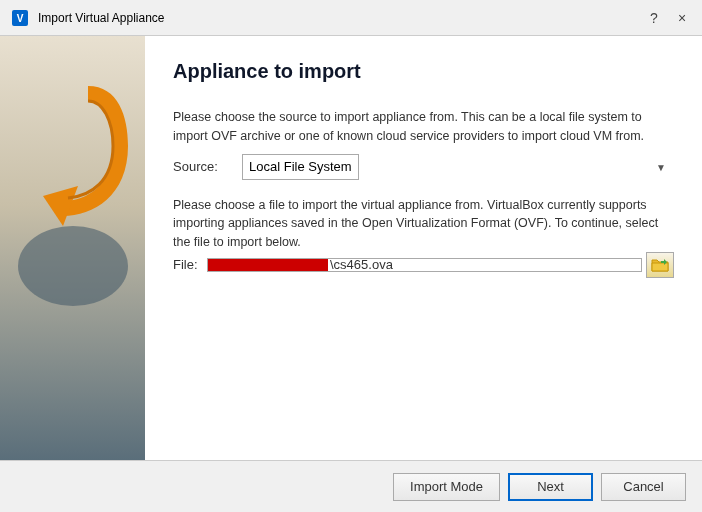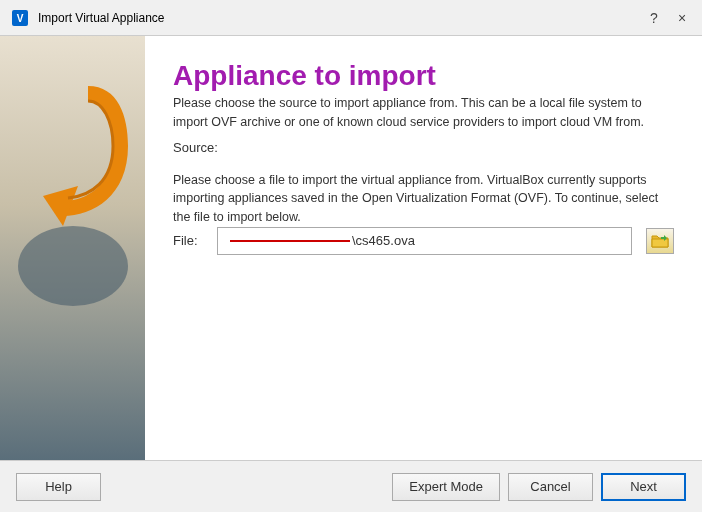--- a/index.html
+++ b/index.html
@@ -76,24 +76,24 @@
     
     .content {
       flex: 1;
       background: #fff;
       padding: 24px 28px 16px 28px;
       display: flex;
       flex-direction: column;
     }
 
     .page-title {
-      font-size: 28px;
+      font-size: 20px;
       font-weight: 600;
-      color: #a21caf;
-      margin-bottom: 2px;
+      color: #0f172a;
+      margin-bottom: 25px;
     }
 
     .description-text {
       font-size: 12.5px;
       color: #333;
       line-height: 1.5;
       margin-bottom: 8px;
     }
 
     .form-row {
@@ -140,21 +140,21 @@
 
     .file-description {
       font-size: 12.5px;
       color: #333;
       line-height: 1.5;
     }
 
     .file-row {
       display: flex;
       align-items: center;
-      gap: 14px;
+      gap: 4px;
       margin-bottom: 27px;
     }
 
     .file-label {
       font-size: 13px;
       color: #333;
       min-width: 30px;
     }
 
     .file-input-field {
@@ -254,47 +254,52 @@
   <div class="content">
 
     <h1 class="page-title">Appliance to import</h1>
 
     <p class="description-text">
       <span>Please choose the source to import appliance from. This can be a local file system to import OVF archive or one of known cloud service providers to import cloud VM from.</span>
     </p>
 
     <div class="form-row">
       <span class="form-label">Source:</span>
+      <div class="select-wrapper">
+        <select class="source-select">
+          <option>Local File System</option>
+          <option>Cloud Service</option>
+        </select>
+      </div>
     </div>
 
     <p class="file-description">
       <span>Please choose a file to import the virtual appliance from. VirtualBox currently supports importing appliances saved in the Open Virtualization Format (OVF). To continue, select the file to import below.</span>
     </p>
 
     <div class="file-row">
       <span class="file-label">File:</span>
-      <div class="file-input-field" style="display:flex;align-items:center;flex:1;border:1px solid #aaa;height:28px;padding:12px;">
+      <div class="file-input-field" style="display:flex;align-items:center;flex:1;border:1px solid #aaa;height:14px;padding:0;">
         <div style="background:#cc0000;width:120px;height:100%;flex-shrink:0;"></div>
         <span style="font-size:13px;color:#333;padding-left:2px;">\cs465.ova</span>
       </div>
       <button class="file-browse-btn" title="Browse">
 
         <svg width="18" height="16" viewBox="0 0 18 16">
           <path d="M1 3 L1 14 L17 14 L17 5 L8 5 L6 3 Z" fill="#e8b830" stroke="#c8980a" stroke-width="1"></path>
           <path d="M1 6 L17 6 L17 14 L1 14 Z" fill="#f0c840" stroke="#c8980a" stroke-width="1"></path>
 
           <polygon points="13,2 16,5 13,8 13,6 10,6 10,4 13,4" fill="#44aa44"></polygon>
         </svg>
       </button>
     </div>
 
     <div class="spacer"></div>
 
   </div>
 </div>
 
 <div class="footer">
-  <button class="footer-btn">Help</button>
   <div class="footer-spacer"></div>
-  <button class="footer-btn">Expert Mode</button>
+  <button class="footer-btn">Import Mode</button>
+  <button class="footer-btn footer-btn-primary">Next</button>
   <button class="footer-btn">Cancel</button>
-  <button class="footer-btn footer-btn-primary">Next</button>
 </div>
 
 </body></html>

